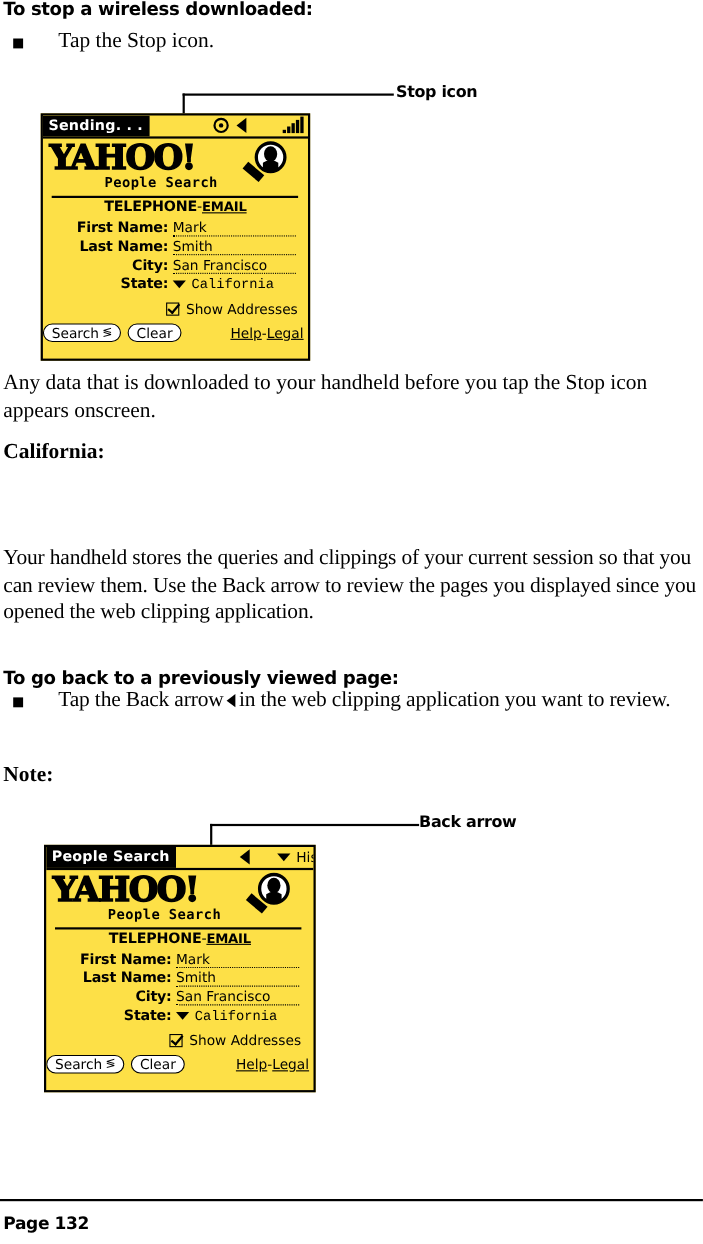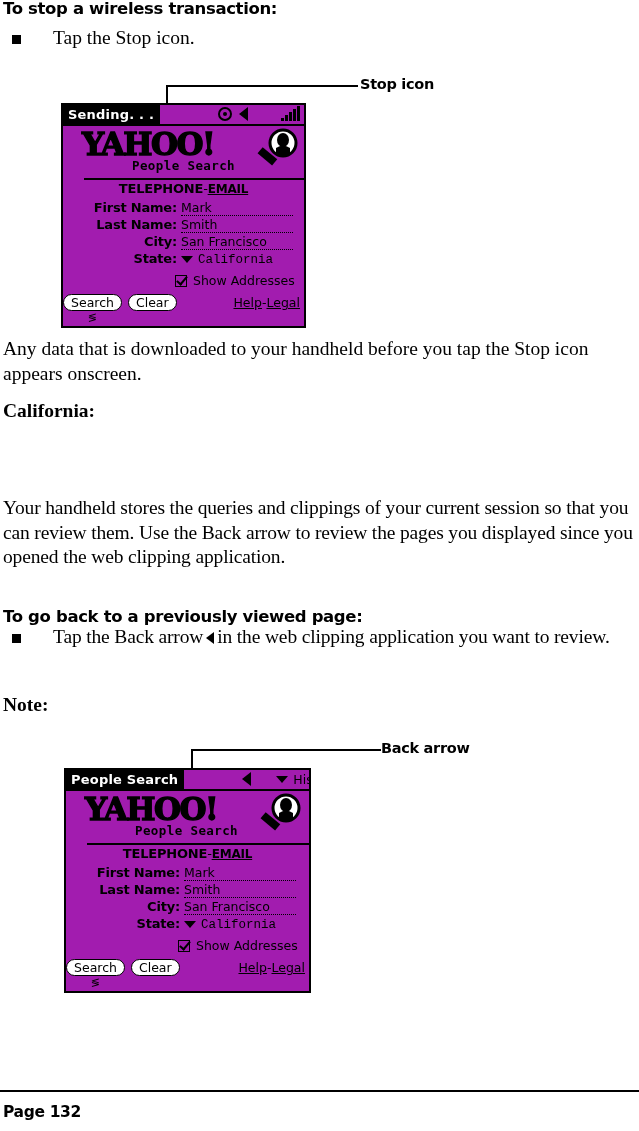--- a/index.html
+++ b/index.html
@@ -118,26 +118,25 @@
   #callout-stop-h { left: 166px; top: 85px; width: 192px; }
   #callout-stop-v { left: 166px; top: 85px; height: 20px; }
 
   #callout-back-label { left: 381px; top: 740px; }
   #callout-back-h { left: 191px; top: 749px; width: 190px; }
   #callout-back-v { left: 191px; top: 749px; height: 21px; }
 
   
   .palm {
     position: absolute;
-    background: #a21caf;
+    background: #fde047;
     border: 2px solid #000;
     box-sizing: border-box;
     font-family: "DejaVu Sans", "Liberation Sans", sans-serif;
     overflow: hidden;
-    margin-left: 24px;
   }
   #palm-sending { left: 37px; top: 103px; width: 245px; height: 225px; }
   #palm-people  { left: 40px; top: 768px; width: 247px; height: 225px; }
 
   
   .palm-titlebar {
     position: relative;
     height: 21px;
     border-bottom: 2px solid #000;
     box-sizing: border-box;
@@ -224,21 +223,21 @@
   .tri-down {
     width: 0; height: 0;
     border-left: 6px solid transparent;
     border-right: 6px solid transparent;
     border-top: 7px solid #000;
   }
 
   
   .palm-body {
     position: relative;
-    padding: 2px 6px 0 17px;
+    padding: 2px 6px 0 4px;
     height: 200px;
     box-sizing: border-box;
   }
 
   
   .yahoo-row {
     position: relative;
     height: 50px;
   }
   .yahoo-wordmark {
@@ -365,21 +364,20 @@
     padding: 0px 7px;
     height: 17px;
     display: flex;
     align-items: center;
     gap: 3px;
     font-size: 12.5px;
     margin-right: 6px;
     box-sizing: border-box;
     white-space: nowrap;
     background: #fff;
-    flex-direction: column;
   }
   .ota-glyph {
     font-size: 11px;
     line-height: 1;
     display: inline-block;
     transform: translateY(-1px);
   }
   .links {
     margin-left: auto;
     margin-right: 4px;
@@ -420,21 +418,21 @@
     border-right: 8px solid #000;
     vertical-align: -1px;
     margin: 0 3px;
   }
 </style>
 </head>
 <body>
 
 <div class="page">
 
-  <div id="heading-stop" class="h-bold">To stop a wireless transaction:</div>
+  <div id="heading-stop" class="h-bold">To stop a wireless downloaded:</div>
 
   <div id="bullet-stop" class="bullet-row">
     <span class="bullet-sq"></span>
     <span class="bullet-body body-text">Tap the Stop icon.</span>
   </div>
 
   <div id="callout-stop-label" class="callout-label">Stop icon</div>
   <div id="callout-stop-h" class="leader-h"></div>
   <div id="callout-stop-v" class="leader-v"></div>
 

